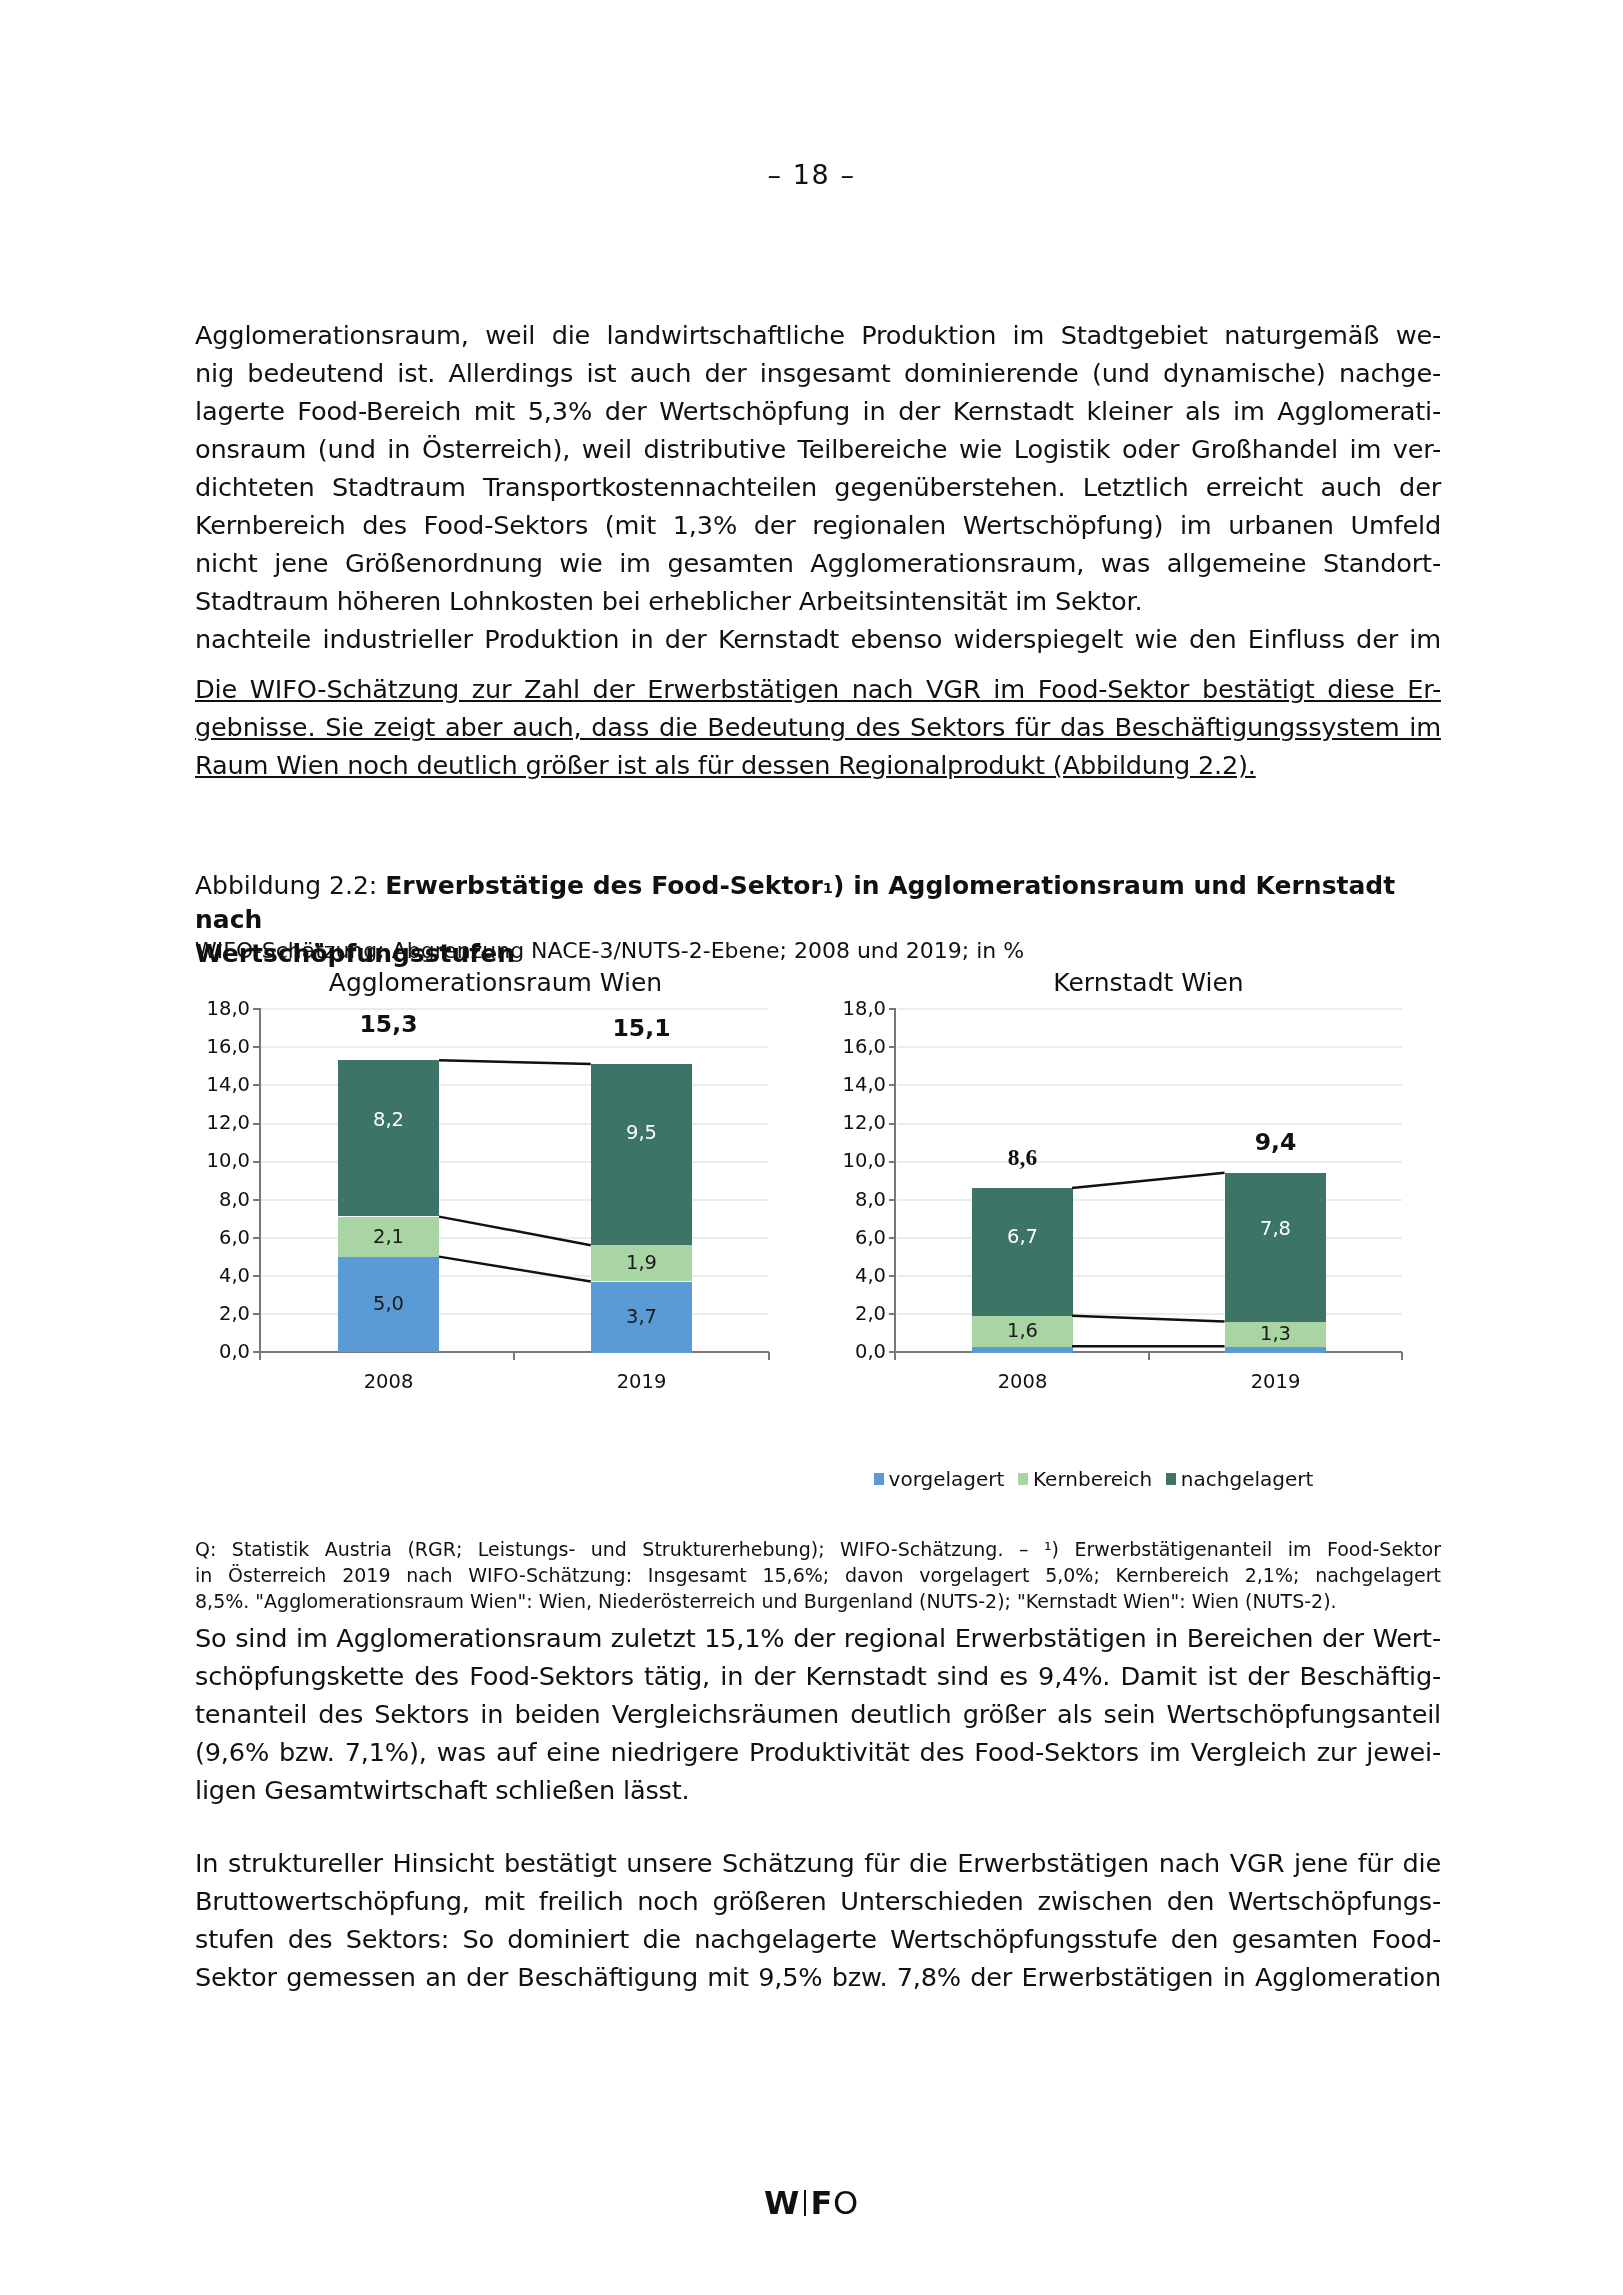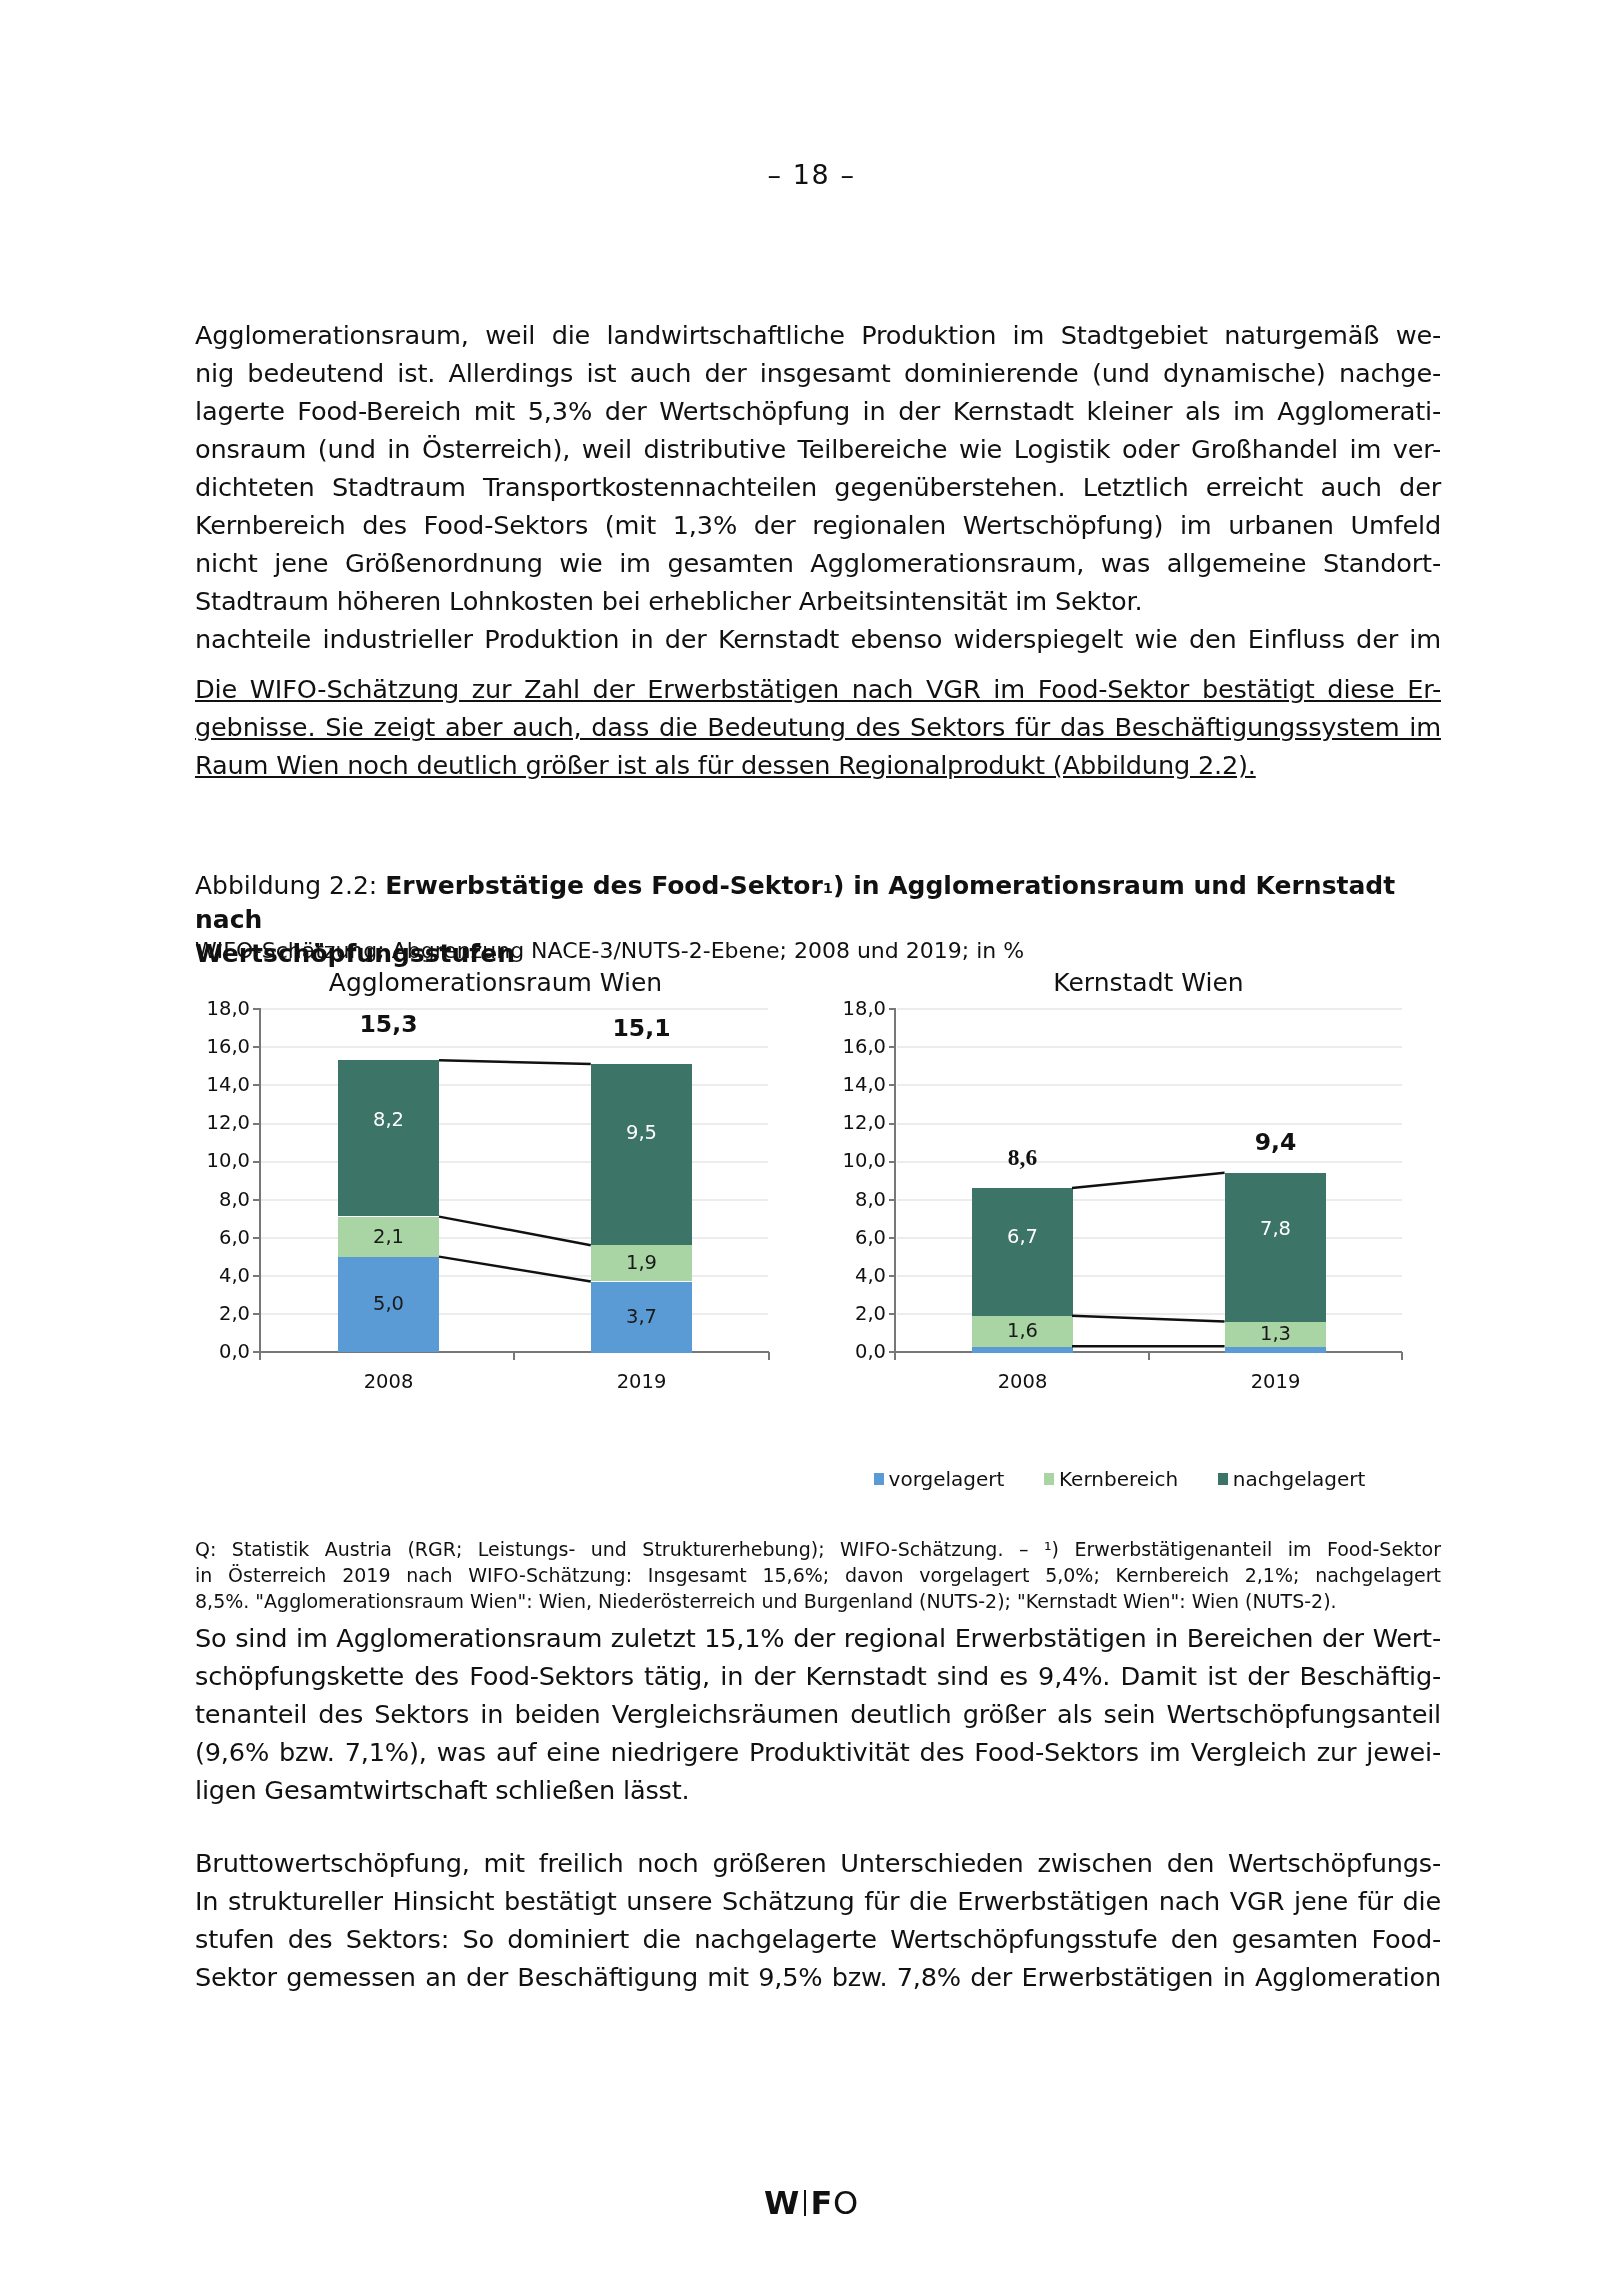--- a/index.html
+++ b/index.html
@@ -23,21 +23,21 @@
   .chart-title { position:absolute; font-size:25px; text-align:center; }
   .ytick { position:absolute; font-size:19.5px; text-align:right; width:57px; }
   .grid { position:absolute; height:1.6px; background:#ececec; }
   .axis-v { position:absolute; width:1.6px; background:#777; }
   .axis-h { position:absolute; height:1.6px; background:#777; }
   .tick { position:absolute; background:#777; }
   .bar-seg { position:absolute; }
   .seg-label { position:absolute; font-size:19.5px; text-align:center; width:101px; }
   .total-label { position:absolute; font-size:23.5px; font-weight:bold; text-align:center; width:101px; }
   .xlabel { position:absolute; font-size:19.5px; text-align:center; width:101px; }
-  #legend { left:874px; top:1426px; font-size:20px; display:flex; gap:40px; align-items:center; }
+  #legend { left:874px; top:1426px; font-size:20px; display:flex; gap:14px; align-items:center; }
   .legend-item { display:flex; align-items:center; gap:4.9px; }
   .swatch { width:9.7px; height:11.4px; display:inline-block; }
   #footnote { left:195px; top:1495px; width:1246px; font-size:19px; line-height:26px; }
   #footnote span.line { display:block; white-space:nowrap; text-align:justify; text-align-last:justify; }
   #footnote span.line.last { text-align-last:left; }
   #logo { left:0; width:1623px; top:2143px; text-align:center; font-size:32px; font-weight:bold; letter-spacing:0.8px; }
   #logo .bar { display:inline-block; width:2.4px; height:26px; background:#111; margin:0 4px; vertical-align:-2.4px; }
   #logo .o { font-weight:normal; }
   svg.connectors { position:absolute; left:0; top:0; overflow:visible; pointer-events:none; }
 </style>
@@ -208,20 +208,20 @@
 
 <p id="p3" class="para">
   <span class="line">So sind im Agglomerationsraum zuletzt 15,1% der regional Erwerbstätigen in Bereichen der Wert-</span>
   <span class="line">schöpfungskette des Food-Sektors tätig, in der Kernstadt sind es 9,4%. Damit ist der Beschäftig-</span>
   <span class="line">tenanteil des Sektors in beiden Vergleichsräumen deutlich größer als sein Wertschöpfungsanteil</span>
   <span class="line">(9,6% bzw. 7,1%), was auf eine niedrigere Produktivität des Food-Sektors im Vergleich zur jewei-</span>
   <span class="line last">ligen Gesamtwirtschaft schließen lässt.</span>
 </p>
 
 <p id="p4" class="para">
+  <span class="line">In struktureller Hinsicht bestätigt unsere Schätzung für die Erwerbstätigen nach VGR jene für die</span>
   <span class="line">Bruttowertschöpfung, mit freilich noch größeren Unterschieden zwischen den Wertschöpfungs-</span>
-  <span class="line">In struktureller Hinsicht bestätigt unsere Schätzung für die Erwerbstätigen nach VGR jene für die</span>
   <span class="line">stufen des Sektors: So dominiert die nachgelagerte Wertschöpfungsstufe den gesamten Food-</span>
   <span class="line">Sektor gemessen an der Beschäftigung mit 9,5% bzw. 7,8% der Erwerbstätigen in Agglomeration</span>
 </p>
 
 <div id="logo" class="abs"><span>W</span><span class="bar"></span><span>F</span><span class="o">O</span></div>
 
 
 </body></html>

